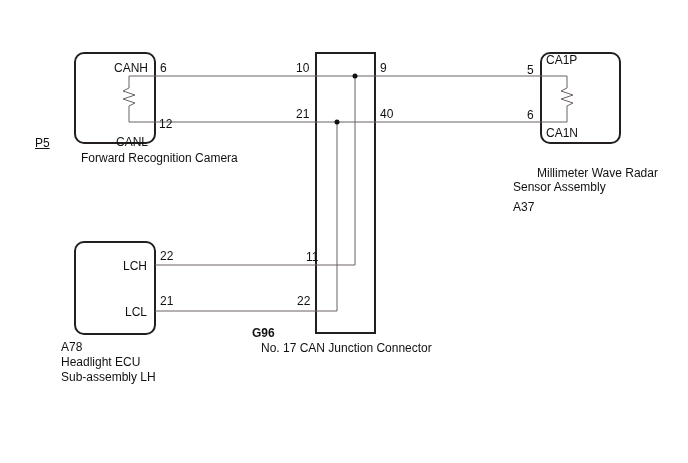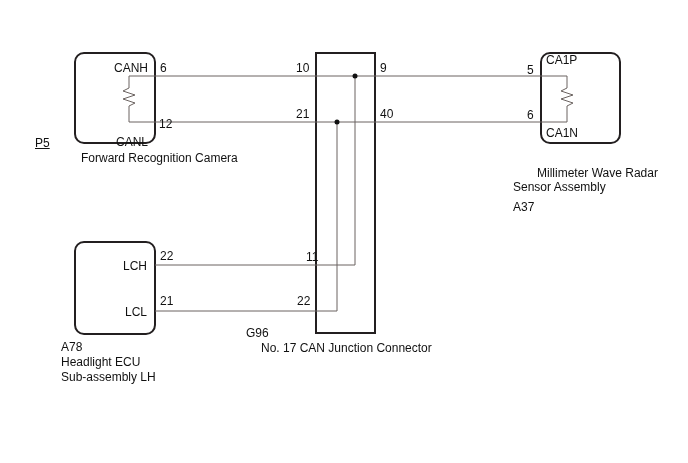--- a/index.html
+++ b/index.html
@@ -39,21 +39,21 @@
 <div class="lbl" style="left:159px;top:117px;">12</div>
 <div class="lbl" style="left:35px;top:136px;text-decoration:underline;">P5</div>
 <div class="lbl" style="left:49px;top:151px;margin-left:32px;">Forward Recognition Camera</div>
 
 <div class="lbl" style="left:296px;top:61px;">10</div>
 <div class="lbl" style="left:296px;top:107px;">21</div>
 <div class="lbl" style="left:380px;top:61px;">9</div>
 <div class="lbl" style="left:380px;top:107px;">40</div>
 <div class="lbl" style="left:298px;top:250px;margin-left:8px;">11</div>
 <div class="lbl" style="left:297px;top:294px;">22</div>
-<div class="lbl" style="left:246px;top:326px;">G96</div>
+<div class="lbl" style="left:252px;top:326px;font-weight:bold;">G96</div>
 <div class="lbl" style="left:261px;top:341px;">No. 17 CAN Junction Connector</div>
 
 <div class="lbl" style="left:527px;top:63px;">5</div>
 <div class="lbl" style="left:527px;top:108px;">6</div>
 <div class="lbl" style="left:546px;top:53px;">CA1P</div>
 <div class="lbl" style="left:546px;top:126px;">CA1N</div>
 <div class="lbl" style="left:513px;top:152px;margin-top:48px;">A37</div>
 <div class="lbl" style="left:513px;top:166px;margin-left:24px;">Millimeter Wave Radar</div>
 <div class="lbl" style="left:513px;top:180px;">Sensor Assembly</div>
 

